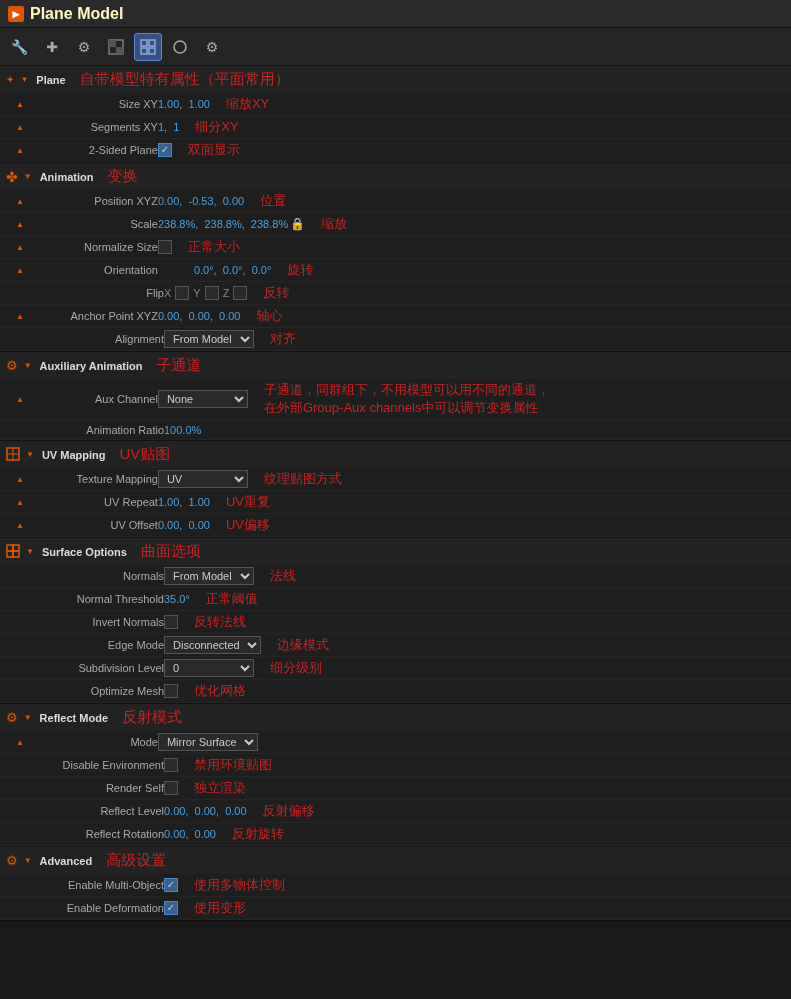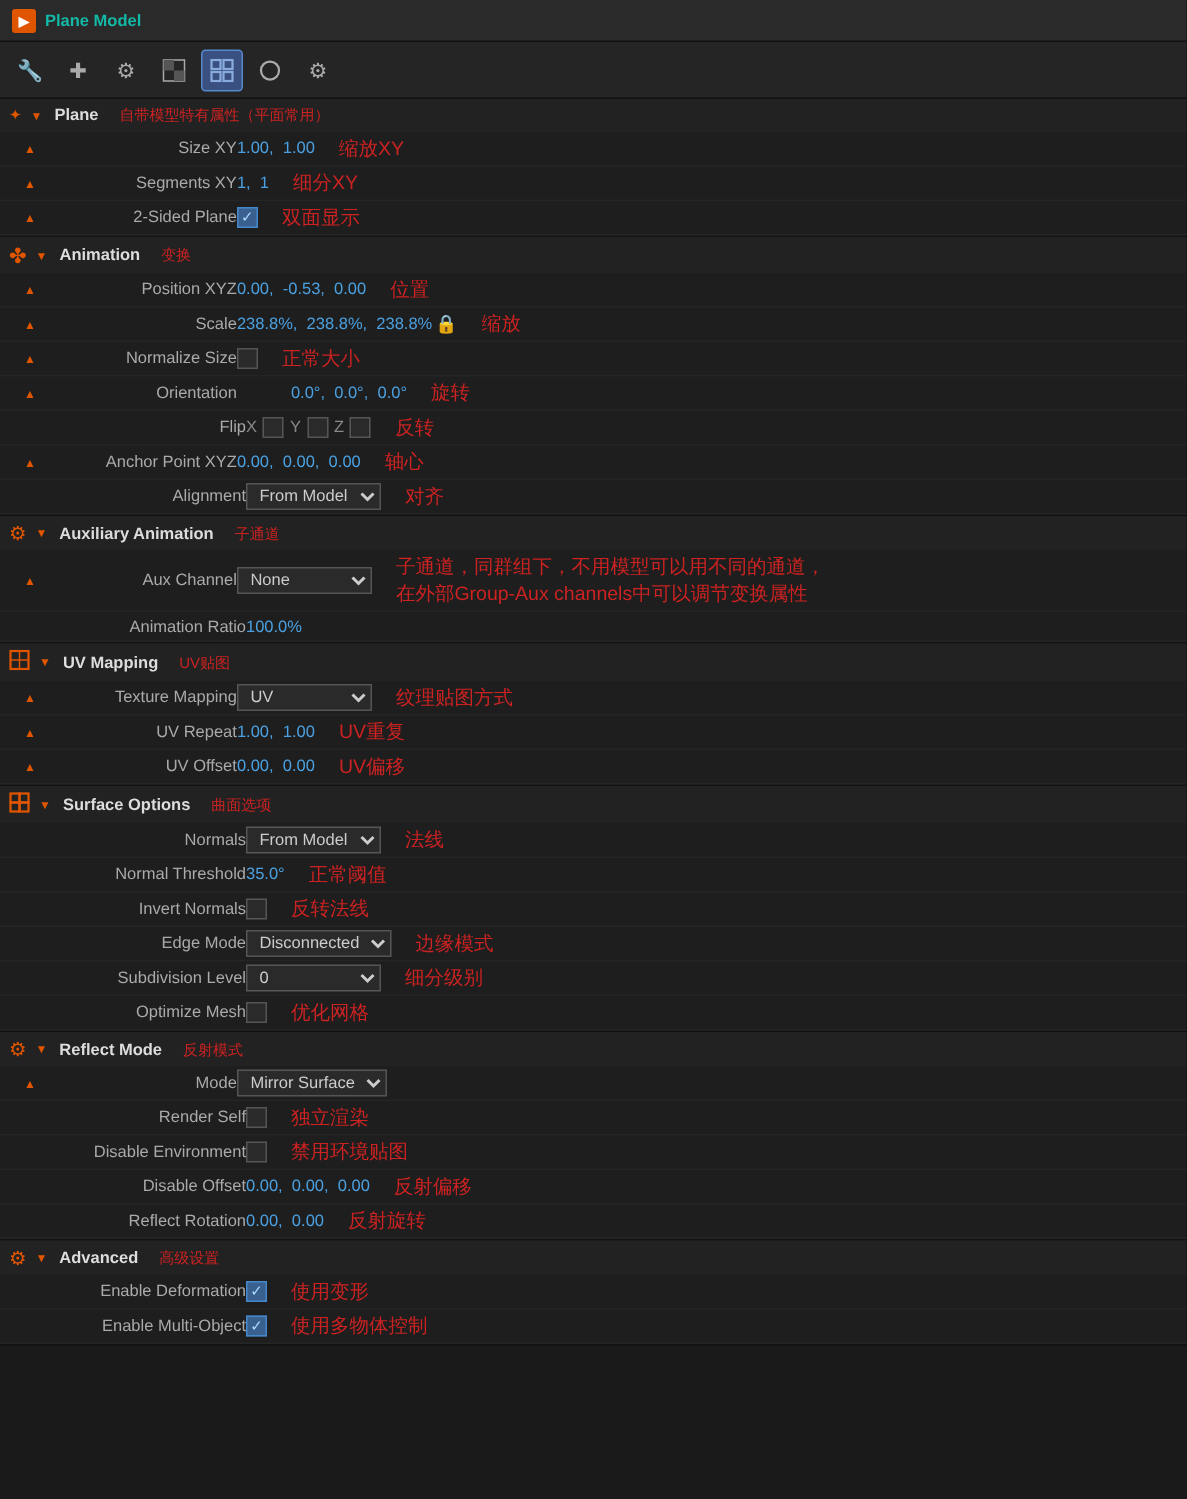--- a/index.html
+++ b/index.html
@@ -27,22 +27,22 @@
       background: #e05500;
       border-radius: 2px;
       margin-right: 6px;
       display: flex;
       align-items: center;
       justify-content: center;
       font-size: 10px;
       color: white;
     }
     .title-bar-text {
-      color: #14b8a6;
-      font-size: 11px;
+      color: #fef9c3;
+      font-size: 16px;
       font-weight: bold;
     }
 
     .toolbar {
       background: #252525;
       height: 38px;
       display: flex;
       align-items: center;
       padding: 0 6px;
       gap: 4px;
@@ -125,21 +125,21 @@
       content: '✓';
       color: #aaddff;
       font-size: 10px;
       display: flex;
       justify-content: center;
       align-items: center;
     }
 
     .red-annotation {
       color: #cc2222;
-      font-size: 10px;
+      font-size: 15px;
       margin-left: 8px;
     }
 
     .annotation-col {
       color: #cc2222;
       font-size: 13px;
       margin-left: 16px;
       flex-shrink: 0;
     }
 
@@ -481,35 +481,35 @@
         <span class="prop-label">Mode</span>
         <div class="select-wrapper">
           <select class="select-main">
             <option>Mirror Surface</option>
           </select>
         </div>
       </div>
 
       <div class="prop-row">
         <span style="width:14px;margin-right:4px;"></span>
+        <span class="prop-label">Disable Environment</span>
+        <div class="checkbox"></div>
+        <span class="annotation-col">禁用环境贴图</span>
+      </div>
+
+      <div class="prop-row">
+        <span style="width:14px;margin-right:4px;"></span>
         <span class="prop-label">Render Self</span>
         <div class="checkbox"></div>
         <span class="annotation-col">独立渲染</span>
       </div>
 
       <div class="prop-row">
         <span style="width:14px;margin-right:4px;"></span>
-        <span class="prop-label">Disable Environment</span>
-        <div class="checkbox"></div>
-        <span class="annotation-col">禁用环境贴图</span>
-      </div>
-
-      <div class="prop-row">
-        <span style="width:14px;margin-right:4px;"></span>
-        <span class="prop-label">Disable Offset</span>
+        <span class="prop-label">Reflect Level</span>
         <span class="prop-value-text" style="cursor:pointer;">0.00,&nbsp;&nbsp;0.00,&nbsp;&nbsp;0.00</span>
         <span class="annotation-col">反射偏移</span>
       </div>
 
       <div class="prop-row">
         <span style="width:14px;margin-right:4px;"></span>
         <span class="prop-label">Reflect Rotation</span>
         <span class="prop-value-text" style="cursor:pointer;">0.00,&nbsp;&nbsp;0.00</span>
         <span class="annotation-col">反射旋转</span>
       </div>
@@ -521,27 +521,27 @@
     <div class="section-header">
       <span style="color:#e05500;font-size:13px;">⚙</span>
       <span class="triangle">▼</span>
       <span class="section-title">Advanced</span>
       <span class="red-annotation">高级设置</span>
     </div>
     <div class="section-body">
 
       <div class="prop-row">
         <span style="width:14px;margin-right:4px;"></span>
+        <span class="prop-label">Enable Multi-Object</span>
+        <div class="checkbox checked"></div>
+        <span class="annotation-col">使用多物体控制</span>
+      </div>
+
+      <div class="prop-row">
+        <span style="width:14px;margin-right:4px;"></span>
         <span class="prop-label">Enable Deformation</span>
         <div class="checkbox checked"></div>
         <span class="annotation-col">使用变形</span>
       </div>
-
-      <div class="prop-row">
-        <span style="width:14px;margin-right:4px;"></span>
-        <span class="prop-label">Enable Multi-Object</span>
-        <div class="checkbox checked"></div>
-        <span class="annotation-col">使用多物体控制</span>
-      </div>
     </div>
   </div>
 
 </div>
 
 </body></html>

